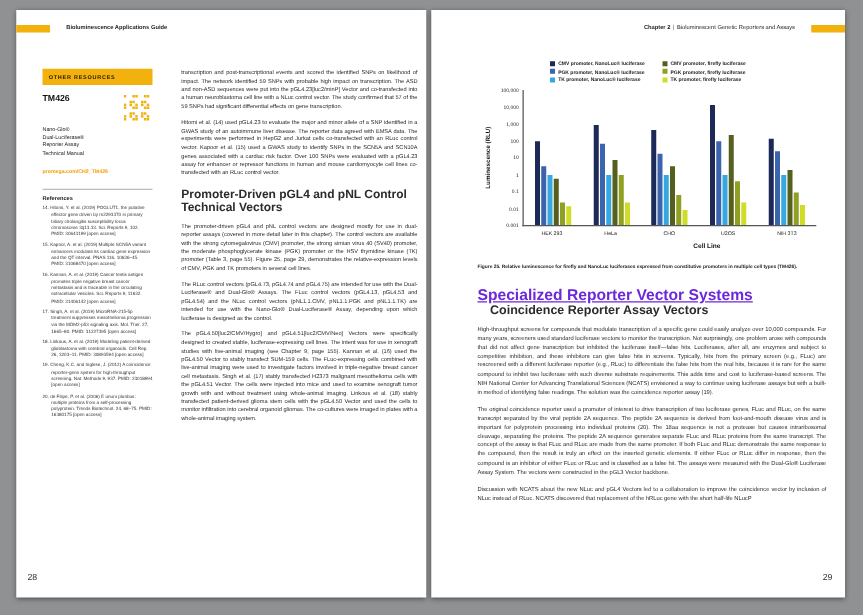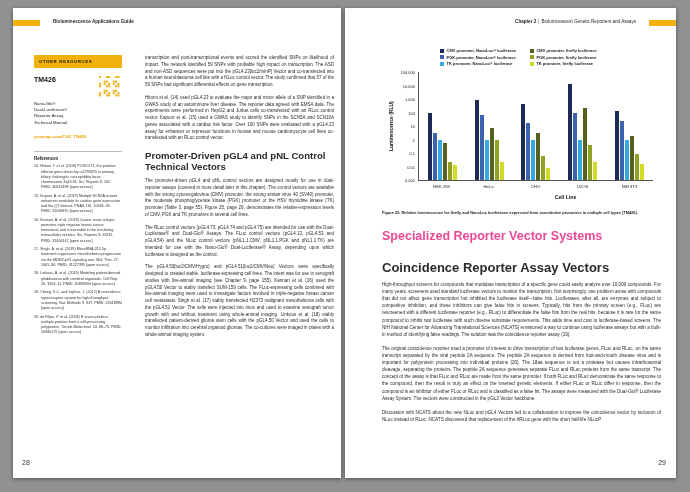--- a/index.html
+++ b/index.html
@@ -46,22 +46,22 @@
   .yticks{position:relative;width:24px;height:108px;}
   .yticks span{position:absolute;right:3px;font-size:4px;color:#222;transform:translateY(-50%);}
   .plotwrap{width:235px;}
   .plot{position:relative;height:108px;border-left:1px solid #555;border-bottom:1px solid #555;display:flex;align-items:flex-end;}
   .bar-group{width:20%;display:flex;justify-content:center;align-items:flex-end;gap:1px;}
   .bar{width:4px;}
   .xlabels{display:flex;}
   .xlabels span{width:20%;text-align:center;font-size:4.2px;color:#222;margin-top:3px;}
   .xlab{font-size:5.2px;font-weight:bold;color:#111;text-align:center;margin:5px 0 0 60px;width:235px;}
   .caption{font-size:3.9px;font-weight:bold;color:#222;margin-top:10px;}
-  .content h1{font-size:12.5px;color:#ec4899;margin:14px 0 17px 0;}
-  .content h3{font-size:13px;color:#2b2b2b;margin:0 0 6px 0;}
+  .content h1{font-size:12.5px;color:#6d28d9;margin:14px 0 0 0;text-decoration:underline;}
+  .content h3{font-size:10px;color:#2b2b2b;margin:0 0 6px 10px;}
   .content p{font-size:4.6px;line-height:1.55;color:#2a2a2a;text-align:justify;margin:0 0 7px 0;}
 </style>
 </head>
 <body>
 
 <div>
 
   <section class="page left">
     <div class="hdr-bar left-bar"></div>
     <div class="hdr-text">Bioluminescence Applications Guide</div>

